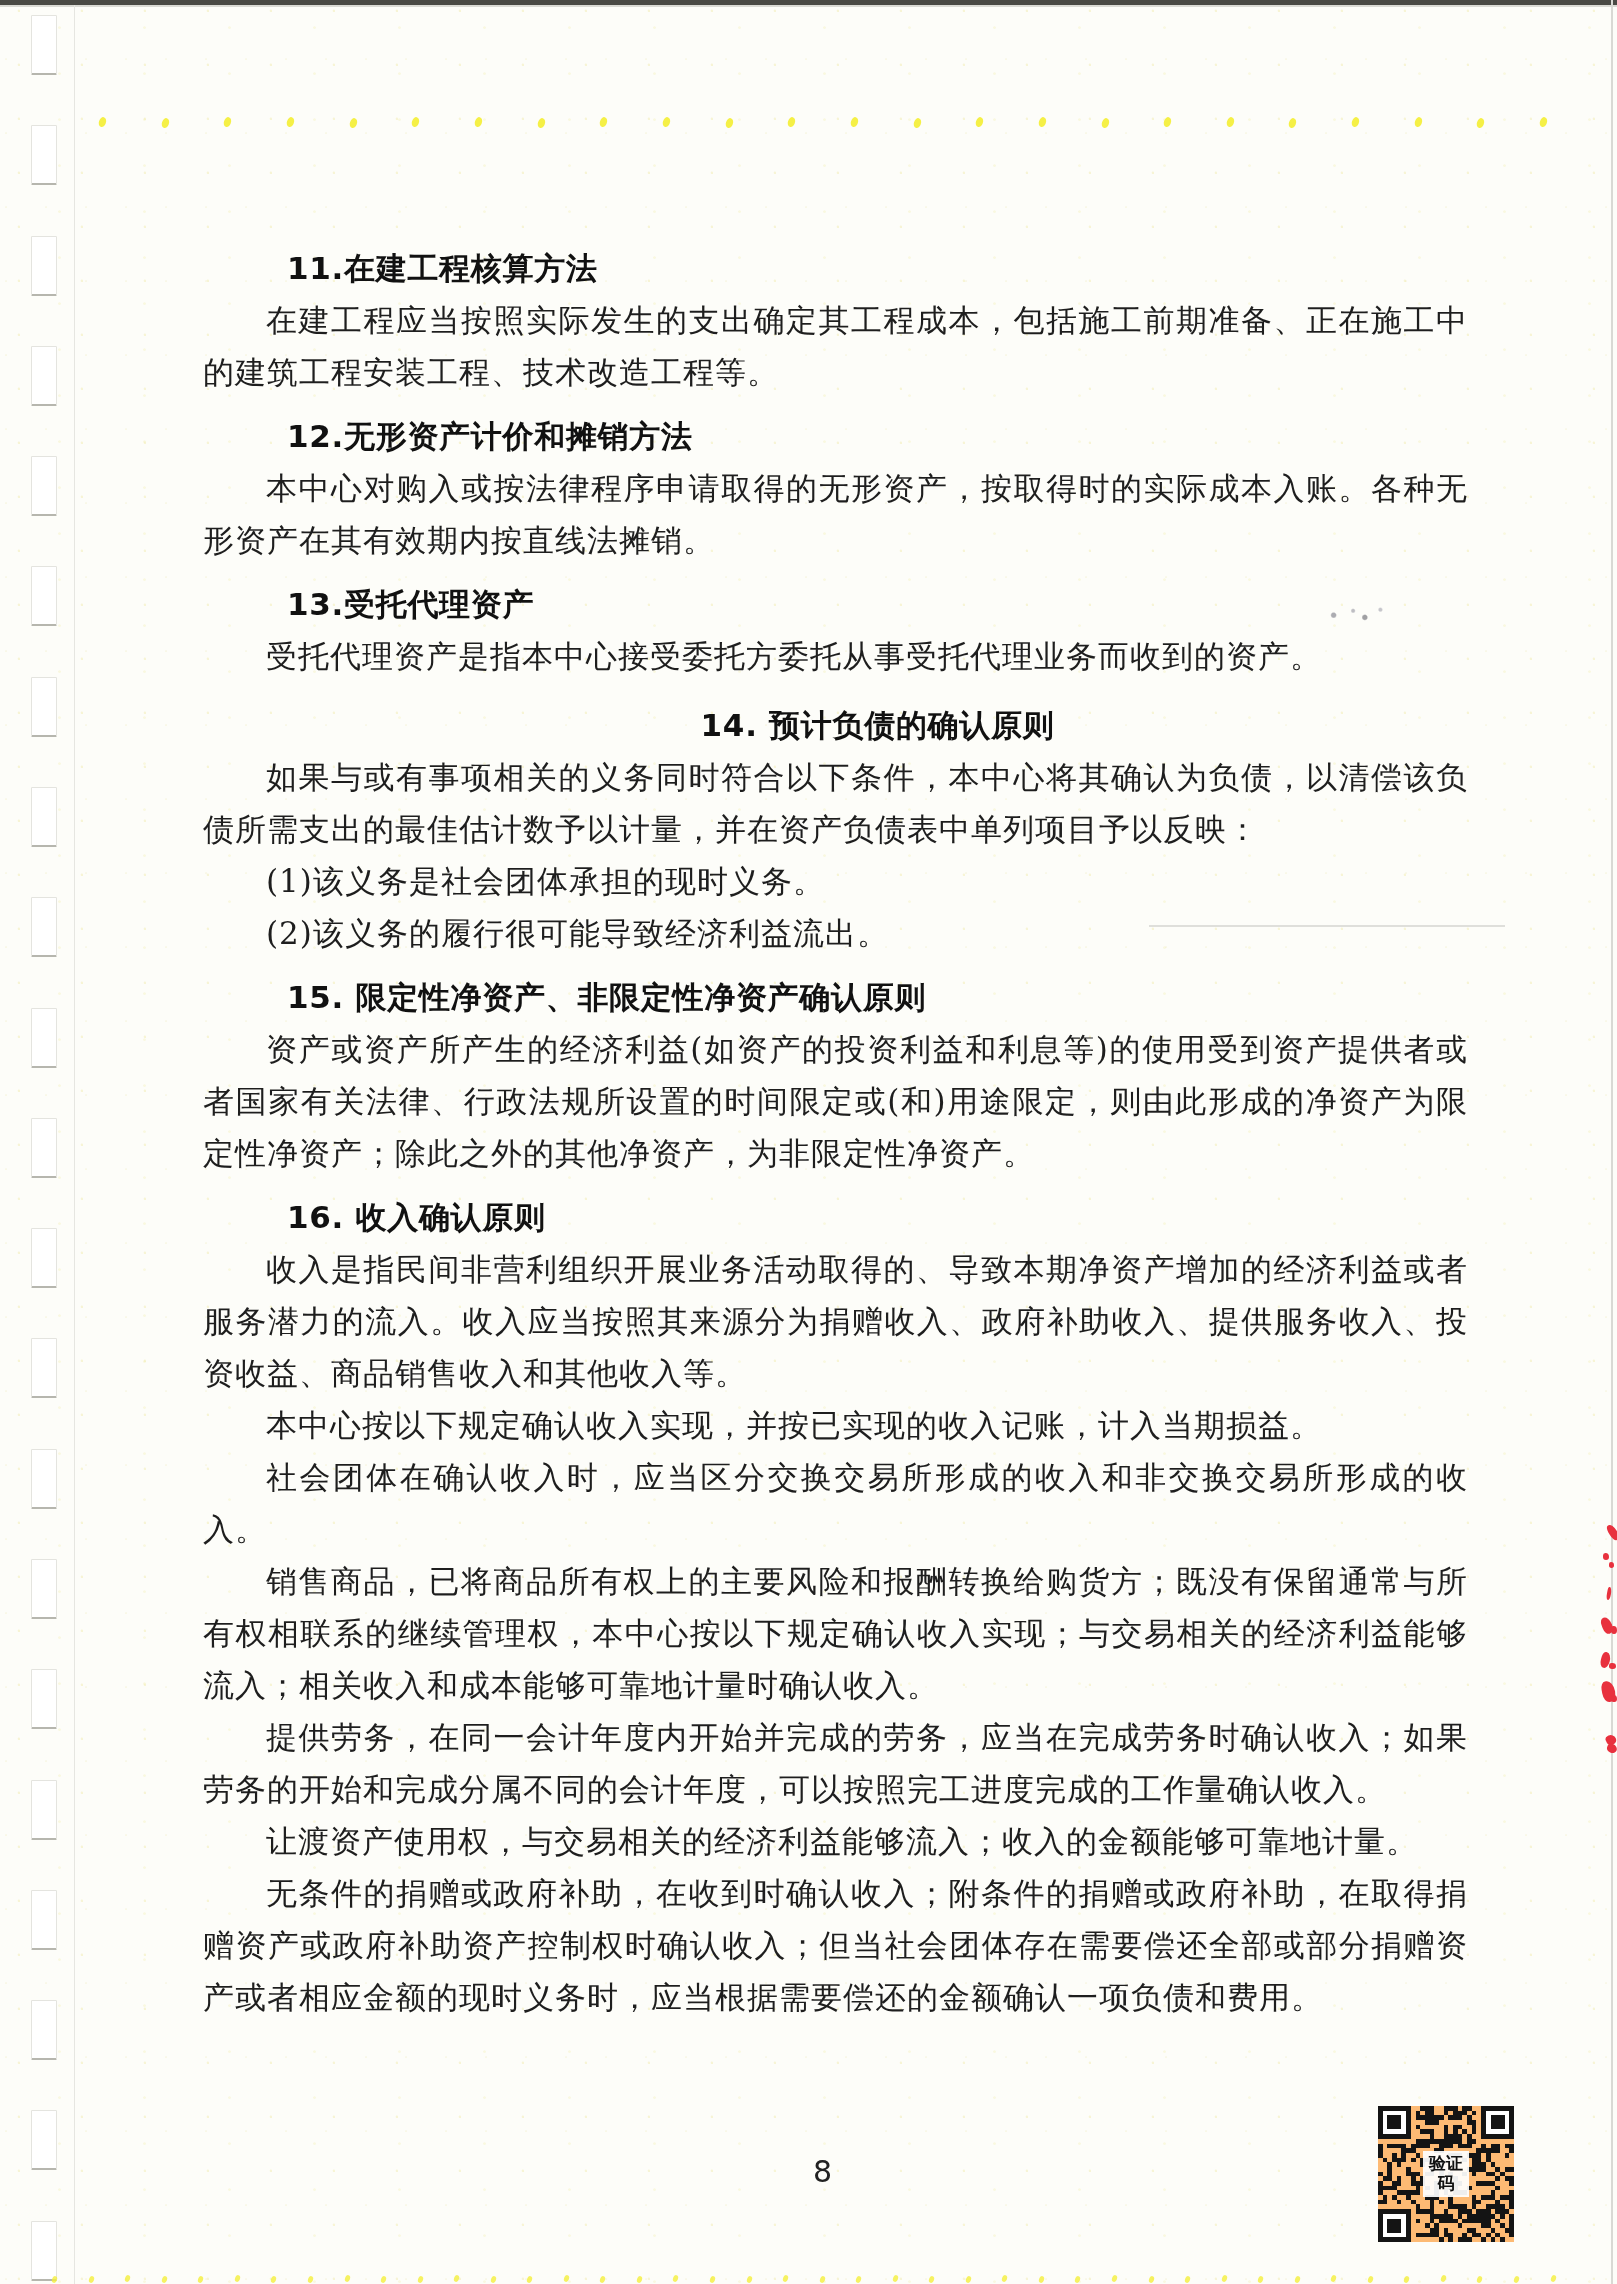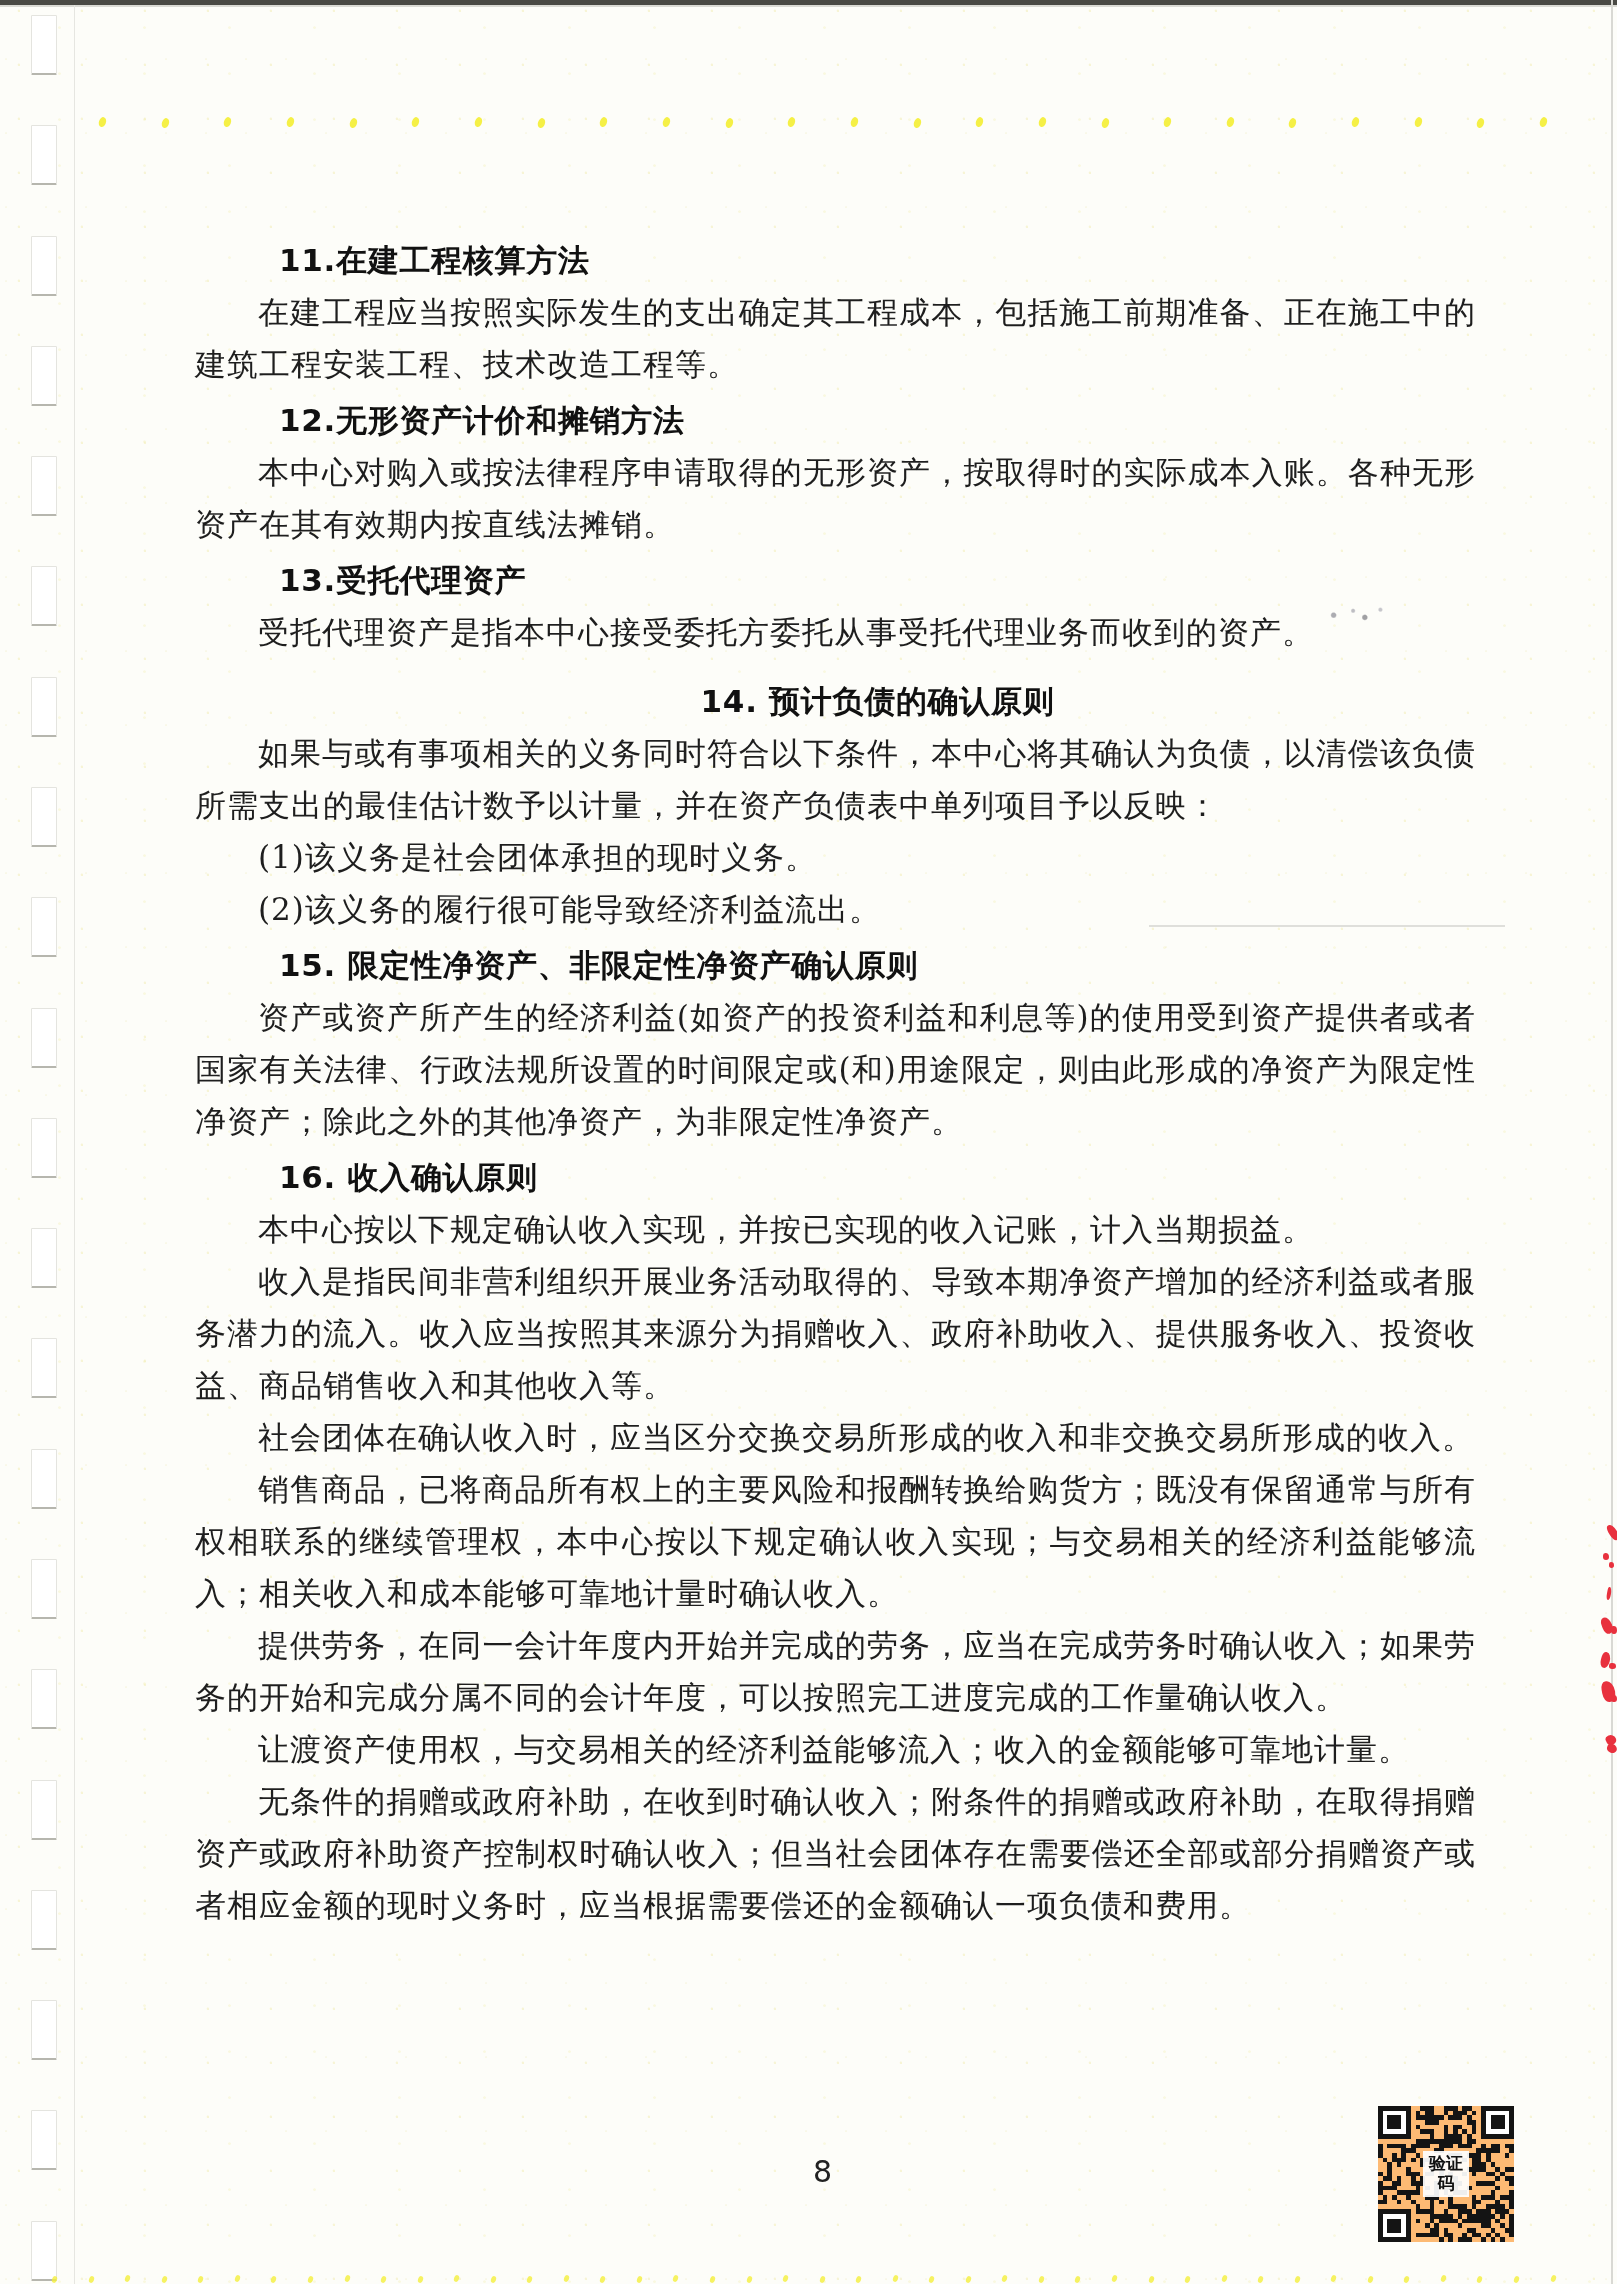--- a/index.html
+++ b/index.html
@@ -13,21 +13,21 @@
     background-size:63px 54px, 85px 46px, 40px 74px;
     font-family:"DejaVu Serif","Liberation Serif",serif;
     color:#1c1c1c;
   }
   .top-edge{position:absolute;left:0;top:0;width:1617px;height:5.2px;background:#4a4a45;}
   .top-edge-soft{position:absolute;left:0;top:5.2px;width:1617px;height:2px;background:#b9b9b2;opacity:.5;}
   .left-shadow-line{position:absolute;left:74px;top:5.2px;width:1.3px;height:2279px;background:#e6e6e1;}
   .right-edge2{position:absolute;left:1611px;top:0;width:2px;height:2284px;background:#d9d9d4;}
   .hole{position:absolute;left:31px;width:23.5px;background:#ffffff;border:0.7px solid #e4e4df;border-bottom:2px solid #b6b6ae;border-radius:1.3px;}
   .content{position:absolute;left:191px;top:230px;width:1289px;}
-  section{margin:4px;padding:0;}
+  section{margin:12px;padding:0;}
   h2{
     margin:0;padding:0;font-size:31px;line-height:52px;font-weight:bold;
     font-family:"DejaVu Sans","Liberation Sans",sans-serif;
     text-indent:84px;color:#111;letter-spacing:0.7px;
   }
   section.sp h2{margin-top:17px;text-align:center;}
   p{
     margin:0;padding:0;font-size:31px;line-height:52px;
     text-indent:63px;text-align:justify;text-justify:inter-character;
     letter-spacing:1px;color:#1e1e1e;
@@ -190,22 +190,22 @@
       <p>如果与或有事项相关的义务同时符合以下条件，本中心将其确认为负债，以清偿该负债所需支出的最佳估计数予以计量，并在资产负债表中单列项目予以反映：</p>
       <p>(1)该义务是社会团体承担的现时义务。</p>
       <p>(2)该义务的履行很可能导致经济利益流出。</p>
     </section>
     <section>
       <h2>15. 限定性净资产、非限定性净资产确认原则</h2>
       <p>资产或资产所产生的经济利益(如资产的投资利益和利息等)的使用受到资产提供者或者国家有关法律、行政法规所设置的时间限定或(和)用途限定，则由此形成的净资产为限定性净资产；除此之外的其他净资产，为非限定性净资产。</p>
     </section>
     <section>
       <h2>16. 收入确认原则</h2>
+      <p>收入是指民间非营利组织开展业务活动取得的、导致本期净资产增加的经济利益或者服务潜力的流入。收入应当按照其来源分为捐赠收入、政府补助收入、提供服务收入、投资收益、商品销售收入和其他收入等。</p>
       <p>本中心按以下规定确认收入实现，并按已实现的收入记账，计入当期损益。</p>
-      <p>收入是指民间非营利组织开展业务活动取得的、导致本期净资产增加的经济利益或者服务潜力的流入。收入应当按照其来源分为捐赠收入、政府补助收入、提供服务收入、投资收益、商品销售收入和其他收入等。</p>
       <p>社会团体在确认收入时，应当区分交换交易所形成的收入和非交换交易所形成的收入。</p>
       <p>销售商品，已将商品所有权上的主要风险和报酬转换给购货方；既没有保留通常与所有权相联系的继续管理权，本中心按以下规定确认收入实现；与交易相关的经济利益能够流入；相关收入和成本能够可靠地计量时确认收入。</p>
       <p>提供劳务，在同一会计年度内开始并完成的劳务，应当在完成劳务时确认收入；如果劳务的开始和完成分属不同的会计年度，可以按照完工进度完成的工作量确认收入。</p>
       <p>让渡资产使用权，与交易相关的经济利益能够流入；收入的金额能够可靠地计量。</p>
       <p>无条件的捐赠或政府补助，在收到时确认收入；附条件的捐赠或政府补助，在取得捐赠资产或政府补助资产控制权时确认收入；但当社会团体存在需要偿还全部或部分捐赠资产或者相应金额的现时义务时，应当根据需要偿还的金额确认一项负债和费用。</p>
     </section>
   </main>
 
 <div class="page-number">8</div>
 

